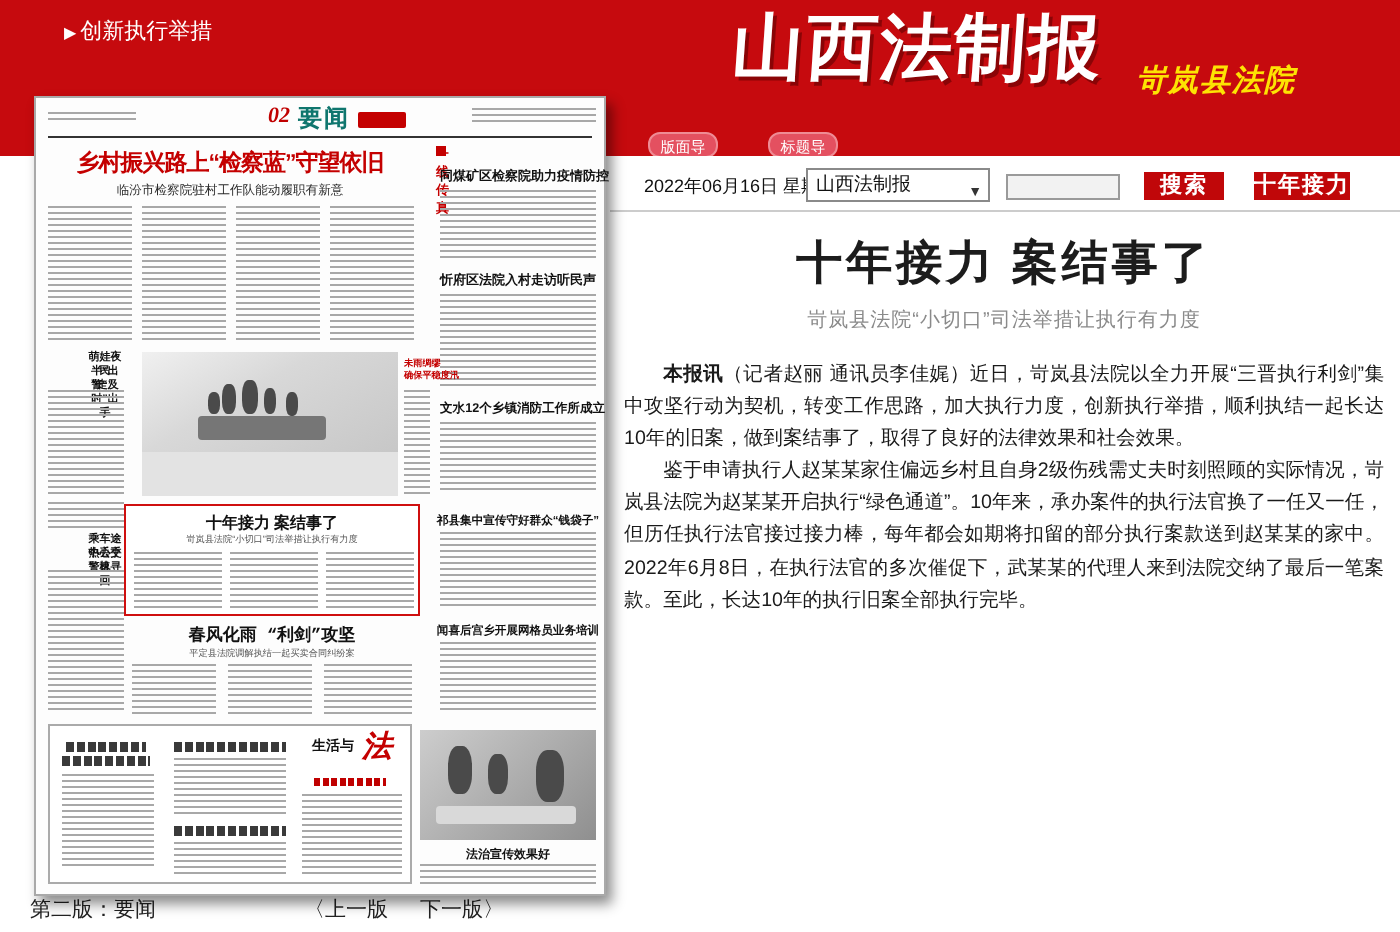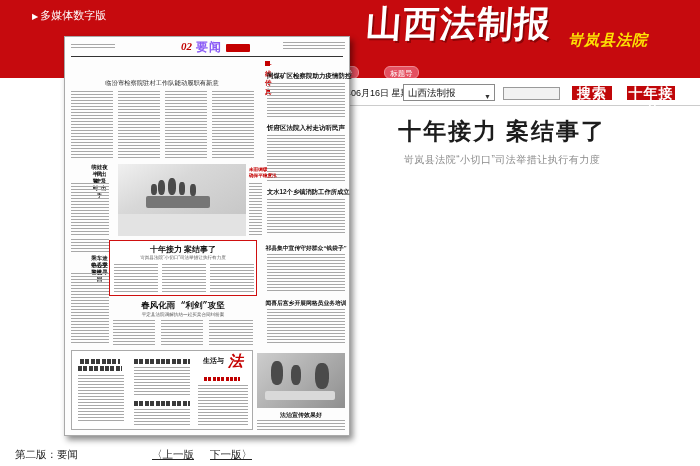--- a/index.html
+++ b/index.html
@@ -37,54 +37,54 @@
     position:absolute; left:98px; top:6px; width:92px; height:17px; background:#fff;
     border:1px solid #8a8a8a; font-size:9.5px; color:#111; line-height:15px; padding-left:4px; cursor:pointer;
   }
   .tb-select .arrow { position:absolute; right:3px; top:4px; font-size:7px; color:#333; }
   .tb-input {
     position:absolute; left:198px; top:9px; width:57px; height:13px; background:#f2f2f2;
     border:1px solid #9a9a9a; font-size:9px; padding:0 2px;
   }
   .rbtn {
     position:absolute; top:8px; height:14px; line-height:14px; background:#c00709; color:#ffffff;
-    font-size:14px; font-weight:bold; text-align:center; cursor:pointer; letter-spacing:1px;
+    font-size:11px; font-weight:bold; text-align:center; cursor:pointer; letter-spacing:1px;font-family:Liberation Serif, serif;
   }
   .rbtn.search { left:267px; width:40px; }
   .rbtn.adv { left:322px; width:48px; }
 
   
   .article { position:absolute; left:312px; top:116px; width:380px; }
   .a-title {
     text-align:center; font-family:"Liberation Serif","DejaVu Serif",serif; font-weight:bold;
     font-size:23px; color:#1c1c1c; letter-spacing:2px; white-space:nowrap;
   }
   .a-sub { text-align:center; margin-top:6px; font-size:10px; color:#8a8a8a; letter-spacing:.5px; }
   .a-body { margin-top:13px; }
   .a-body p { font-size:9.8px; line-height:16.1px; color:#1a1a1a; text-align:justify; text-indent:2em; }
   .a-body b { font-weight:bold; }
 
   
   .foot-label { position:absolute; left:15px; top:448px; font-size:10.5px; color:#222; }
   .pager { position:absolute; left:152px; top:448px; font-size:10.5px; color:#222; }
-  .pager span { cursor:pointer;text-decoration:underline; }
+  .pager span { cursor:pointer; }
   .pager .gap { display:inline-block; width:16px; }
 
   
   .thumb {
-    position:absolute; left:17px; top:36px; width:286px; height:400px; background:#fdfdfd;
-    border:1px solid #a9a9a9; box-shadow:3px 4px 6px rgba(0,0,0,.45); cursor:pointer;margin-left:47px;
+    position:absolute; left:17px; top:48px; width:286px; height:400px; background:#fdfdfd;
+    border:1px solid #a9a9a9; box-shadow:3px 4px 6px rgba(0,0,0,.45); cursor:pointer;
   }
   .thumb * { position:absolute; }
   .mt { background-image:repeating-linear-gradient(#a8a8a8 0 1px, transparent 1px 3px); }
   .ftext { height:4.5px; background:repeating-linear-gradient(90deg,#3a3a3a 0 4px, transparent 4px 5.4px); }
   .ftred { height:4px; background:repeating-linear-gradient(90deg,#c00000 0 3px, transparent 3px 4.3px); }
   .np-rule { left:6px; right:6px; top:19px; border-top:1px solid #333; }
   .np-pageno { left:116px; top:3px; color:#c00000; font:italic bold 11px "Liberation Serif",serif; }
-  .np-section { left:131px; top:2px; color:#8b5cf6; font:bold 12px "Liberation Serif",serif; letter-spacing:1px; }
+  .np-section { left:131px; top:2px; color:#0f766e; font:bold 12px "Liberation Serif",serif; letter-spacing:1px; }
   .np-tag { left:161px; top:7px; width:24px; height:8px; background:#c40000; border-radius:1px; }
   .np-headline { left:4px; top:25px; width:186px; text-align:center; color:#c40000; font-weight:bold; font-size:11.5px; white-space:nowrap; letter-spacing:-.5px; }
   .np-headsub { left:4px; top:42px; width:186px; text-align:center; color:#2a2a2a; font-size:6.3px; white-space:nowrap; }
   .np-collabel { left:200px; top:24px; color:#c40000; font-size:6.5px; font-weight:bold; }
   .np-collabel i { display:inline-block; width:5px; height:5px; background:#c40000; margin-right:2px; font-style:normal; }
   .sm-title { color:#111; font-weight:bold; text-align:center; white-space:nowrap; }
   .photo { overflow:hidden; }
   .photo.p1 { left:53px; top:127px; width:128px; height:72px; background:linear-gradient(150deg,#f0f0f0 0%,#d8d8d8 35%,#c2c2c2 100%); }
   .photo .fig { position:absolute; background:#4a4a4a; border-radius:40%; }
   .photo .bar { position:absolute; background:#767676; border-radius:2px; }
@@ -97,21 +97,21 @@
   .life-t1 { left:131px; top:5px; color:#111; font-weight:bold; font-size:7px; }
   .life-t2 { left:156px; top:1px; color:#c40000; font:italic bold 15px "Liberation Serif",serif; }
   .photo.p2 { left:192px; top:316px; width:88px; height:55px; background:linear-gradient(135deg,#cdcdcd 0%,#a8a8a8 60%,#8f8f8f 100%); }
 </style>
 </head>
 <body>
 
 <div id="stage">
 
   <div class="banner">
-    <div class="home-link"><span class="tri">▶</span><span>多媒体数字版</span></div>
+    <div class="home-link"><span class="tri">▶</span><span>创新执行举措</span></div>
     <div class="logo">山西法制报</div>
     <div class="edition">岢岚县法院</div>
     <div class="pill pill1">版面导航</div>
     <div class="pill pill2">标题导航</div>
   </div>
 
   <div class="toolbar">
     <div class="tb-date">2022年06月16日 星期四</div>
     <div class="tb-select">
       <span>山西法制报</span>
@@ -119,37 +119,40 @@
     </div>
     <input class="tb-input" value="" style="">
     <div class="rbtn search">搜索</div>
     <div class="rbtn adv">十年接力</div>
   </div>
 
   <div class="article">
     <div class="a-title">十年接力 案结事了</div>
     <div class="a-sub">岢岚县法院“小切口”司法举措让执行有力度</div>
     <div class="a-body">
+      <p><b>本报讯</b><span>（记者赵丽 通讯员李佳娓）近日，岢岚县法院以全力开展“三晋执行利剑”集中攻坚行动为契机，转变工作思路，加大执行力度，创新执行举措，顺利执结一起长达10年的旧案，做到案结事了，取得了良好的法律效果和社会效果。</span></p>
+      <p>鉴于申请执行人赵某某家住偏远乡村且自身2级伤残需丈夫时刻照顾的实际情况，岢岚县法院为赵某某开启执行“绿色通道”。10年来，承办案件的执行法官换了一任又一任，但历任执行法官接过接力棒，每年都会如期将扣留的部分执行案款送到赵某某的家中。2022年6月8日，在执行法官的多次催促下，武某某的代理人来到法院交纳了最后一笔案款。至此，长达10年的执行旧案全部执行完毕。</p>
     </div>
   </div>
 
   <div class="foot-label">第二版：要闻</div>
   <div class="pager">
     <span>〈上一版</span><span class="gap"></span><span>下一版〉</span>
   </div>
 
   <div class="thumb">
 
     <div class="mt" style="left:6px;top:7px;width:44px;height:5px;"></div>
     <div class="np-pageno">02</div>
     <div class="np-section">要闻</div>
     <div class="np-tag"></div>
     <div class="mt" style="left:218px;top:5px;width:62px;height:7px;"></div>
     <div class="np-rule"></div>
 
+    <div class="np-headline">乡村振兴路上“检察蓝”守望依旧</div>
     <div class="np-headsub">临汾市检察院驻村工作队能动履职有新意</div>
     <div class="mt" style="left:6px;top:54px;width:42px;height:68px;"></div>
     <div class="mt" style="left:53px;top:54px;width:42px;height:68px;"></div>
     <div class="mt" style="left:100px;top:54px;width:42px;height:68px;"></div>
     <div class="mt" style="left:147px;top:54px;width:42px;height:68px;"></div>
 
     <div class="np-collabel">
         <i></i>
         <span>一线传真</span>
       </div>

